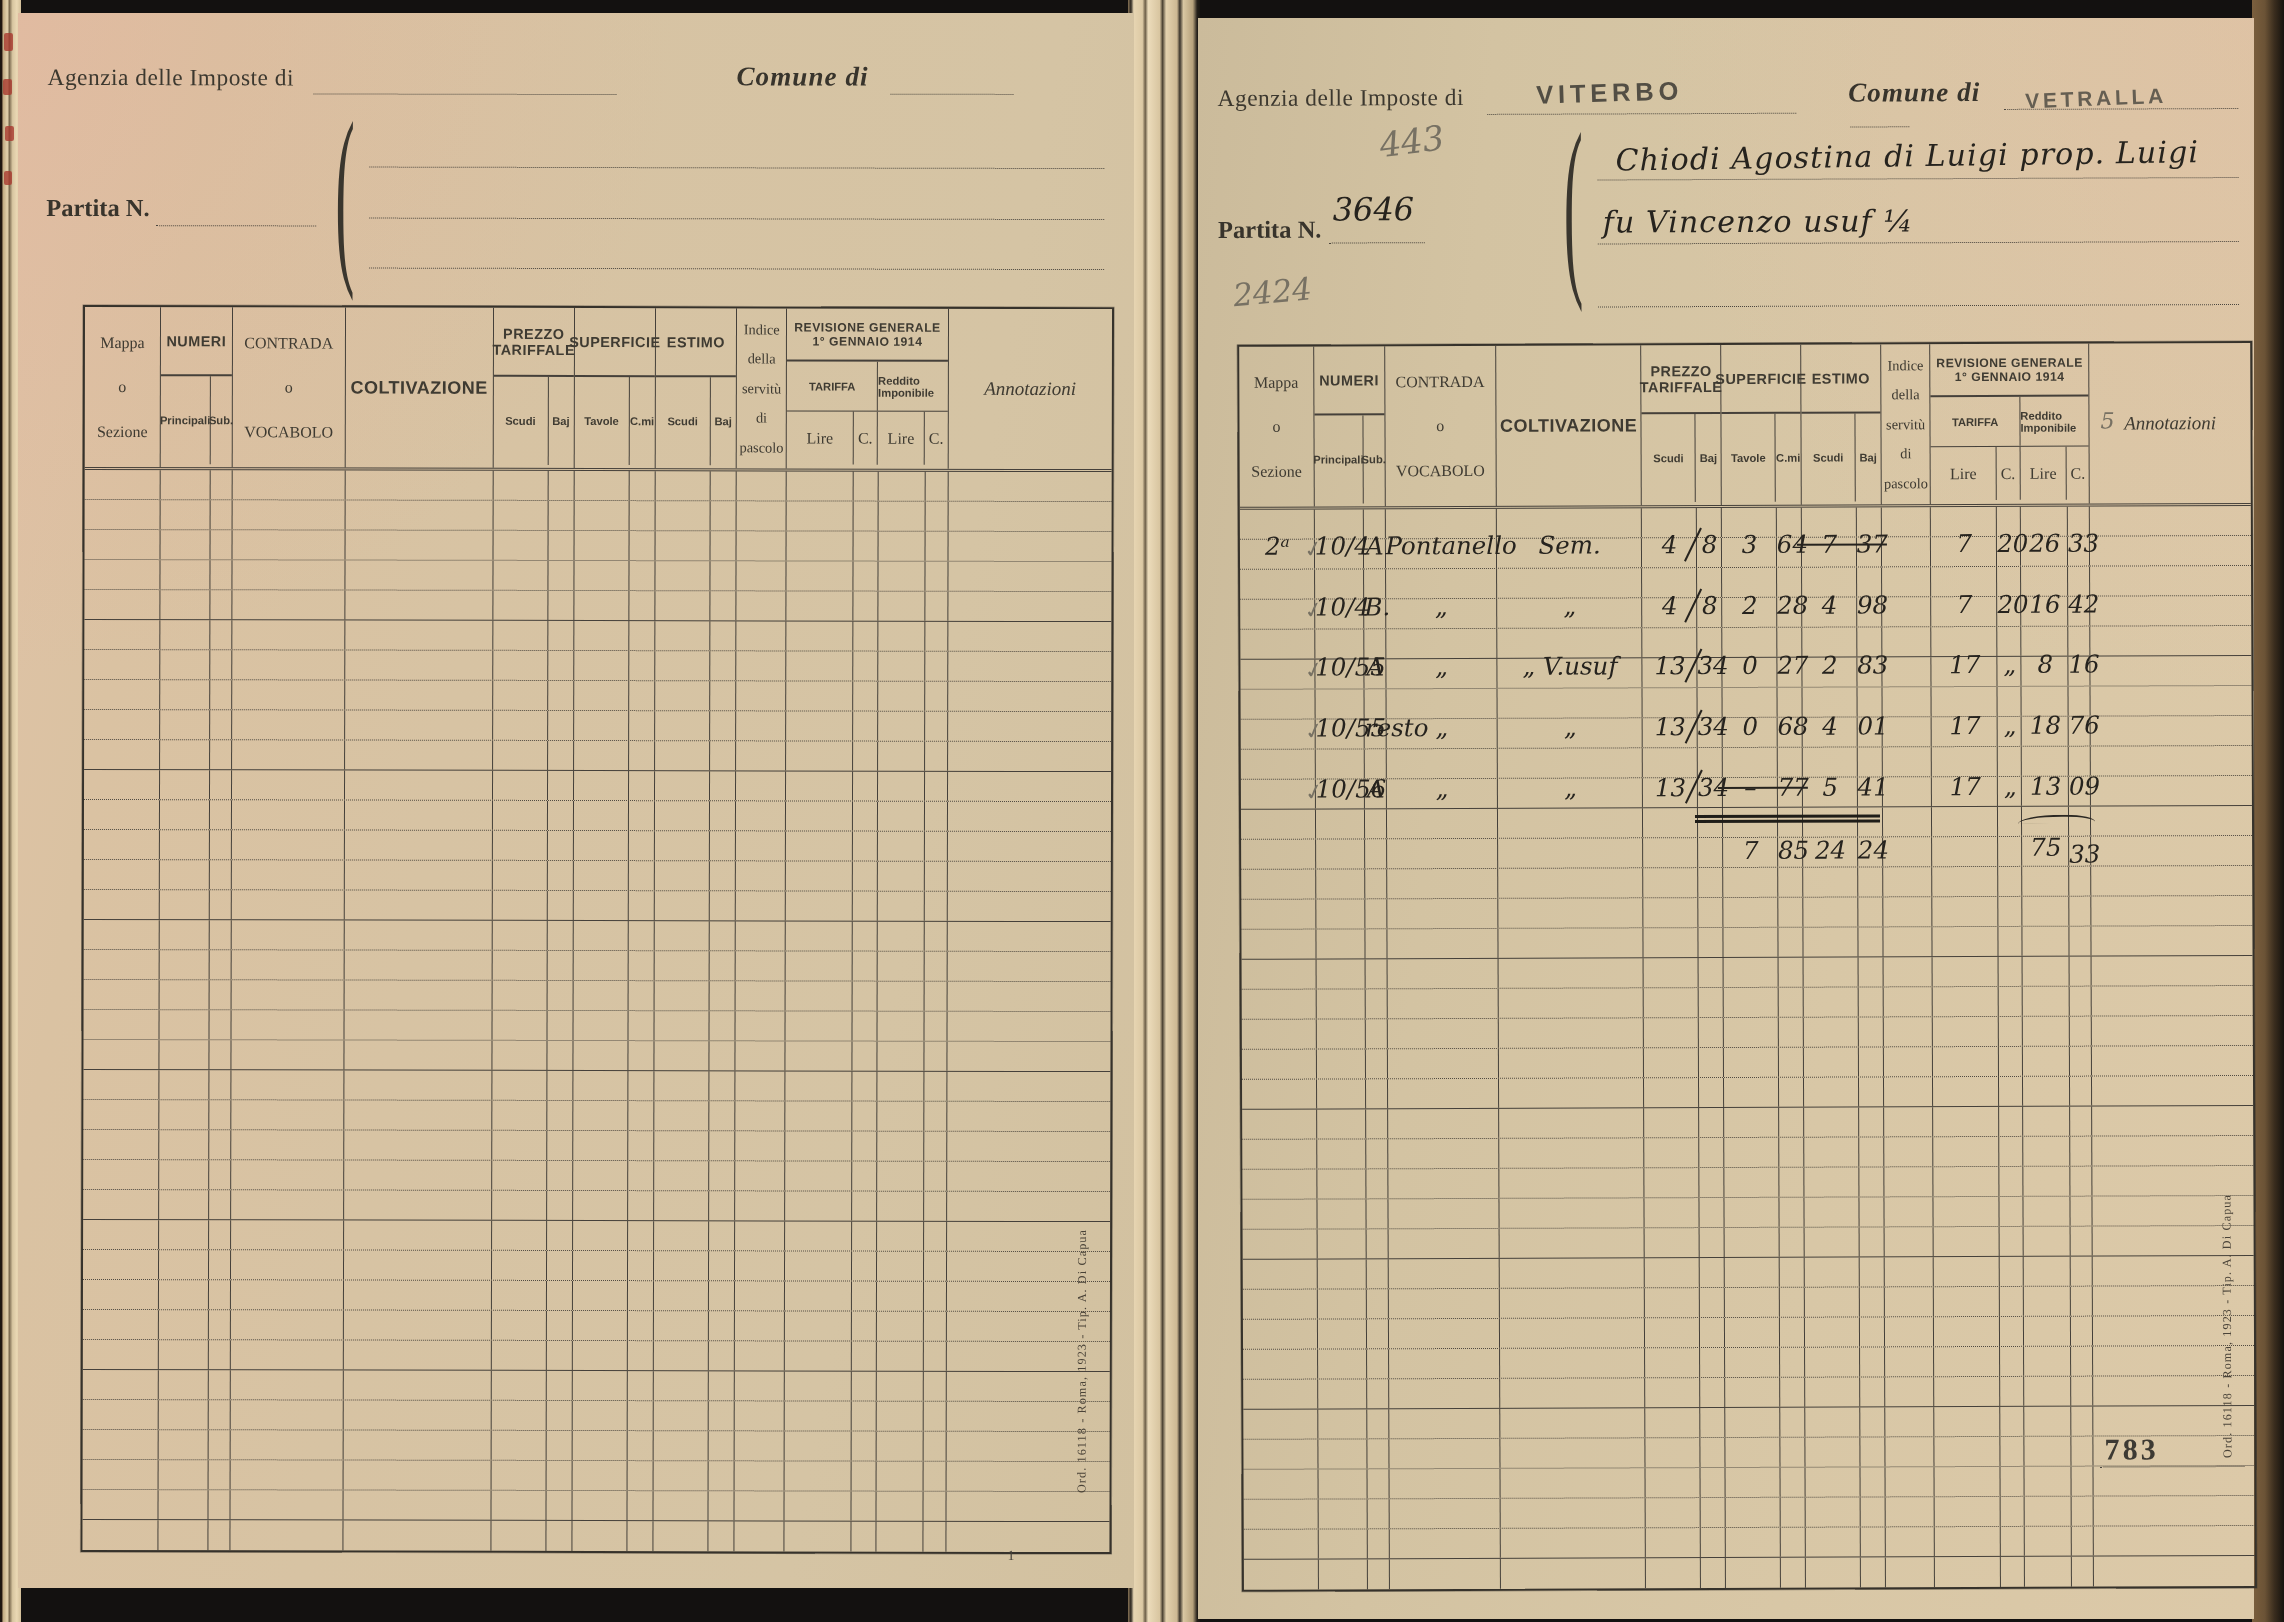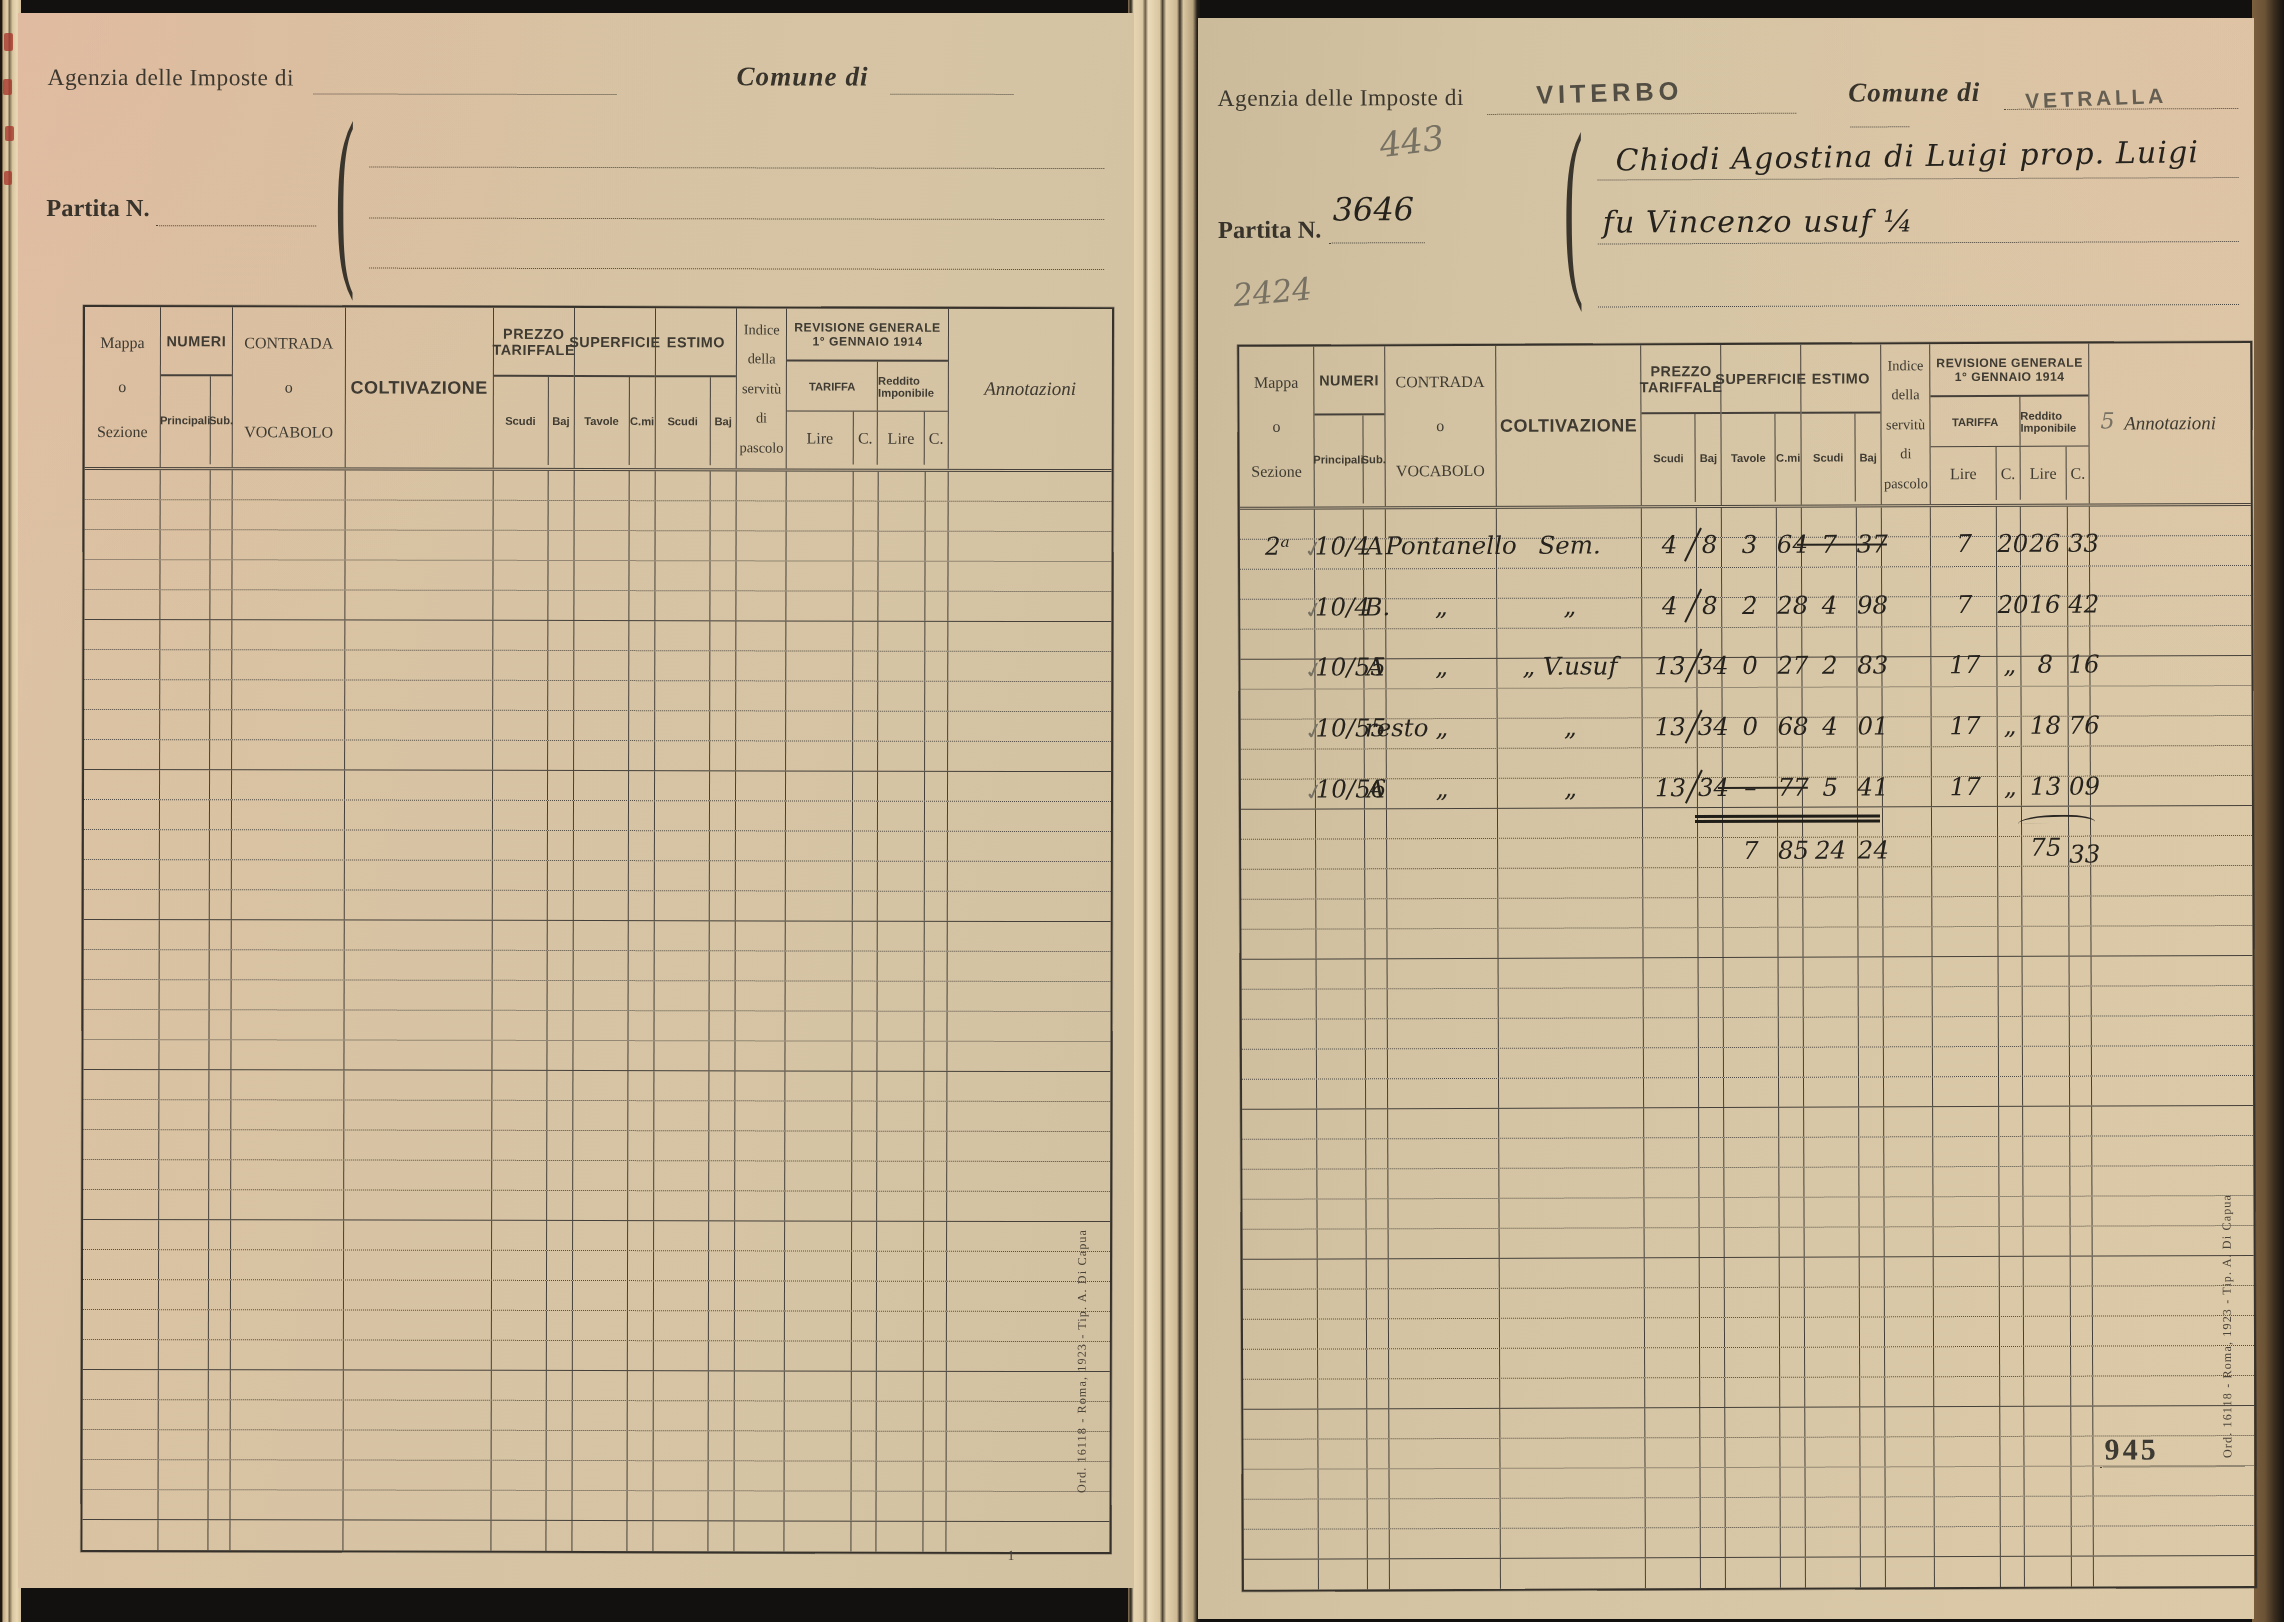--- a/index.html
+++ b/index.html
@@ -1788,19 +1788,19 @@
             <div class="hw " style="left: 47.7%; width: 5.4%; top: 489px;">7</div>
             <div class="hw " style="left: 53.1%; width: 2.5%; top: 489px;">85</div>
             <div class="hw " style="left: 55.6%; width: 5.4%; top: 489px;">24</div>
             <div class="hw " style="left: 61%; width: 2.5%; top: 489px;">24</div>
             <div class="hw " style="left: 77.3%; width: 4.6%; top: 487px;">75</div>
             <div class="hw " style="left: 81.9%; width: 2.2%; top: 494px;">33</div>
           </div>
         </div>
 
       <div class="abs penc" style="left:904px;top:391px;font-size:22.3px;">5</div>
-      <div class="abs pagenum" style="left:904px;top:1416px;">945</div>
+      <div class="abs pagenum" style="left:904px;top:1416px;">783</div>
       <div class="dotline" style="left:900px;top:1450px;width:144px;"></div>
       <div class="imprint" style="left:1020px;top:1155px;height:287px;">Ord. 16118 - Roma, 1923 - Tip. A. Di Capua</div>
     </div>
   </div>
 </div>
 
 
 </body></html>

